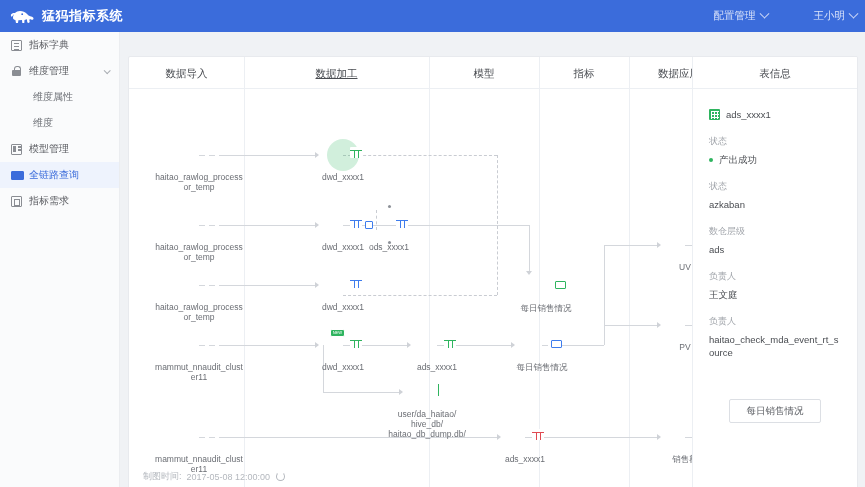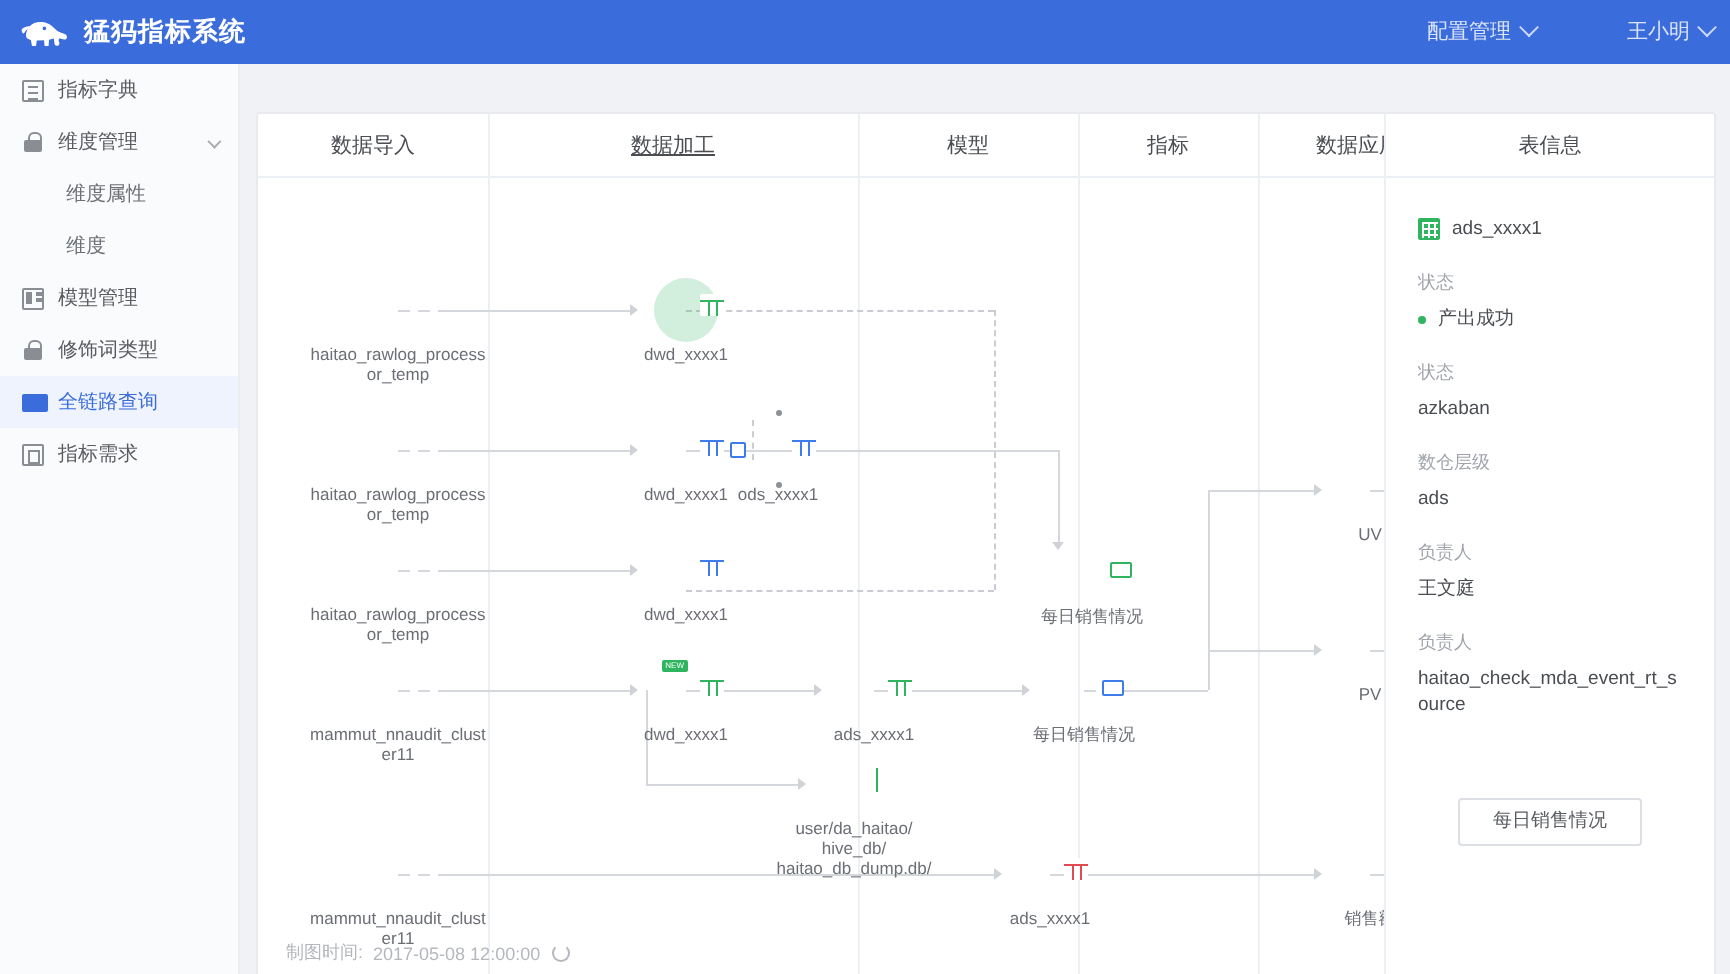--- a/index.html
+++ b/index.html
@@ -206,25 +206,20 @@
  <div class="side-item sub">
 
    <span>维度</span>
 
  </div>
  <div class="side-item">
    <span class="ic ic-model"></span>
    <span>模型管理</span>
 
  </div>
- <div class="side-item">
-   <span class="ic ic-lock"></span>
-   <span>修饰词类型</span>
-
- </div>
  <div class="side-item active">
    <span class="ic ic-monitor"></span>
    <span>全链路查询</span>
 
  </div>
  <div class="side-item">
    <span class="ic ic-req"></span>
    <span>指标需求</span>
 
  </div>

